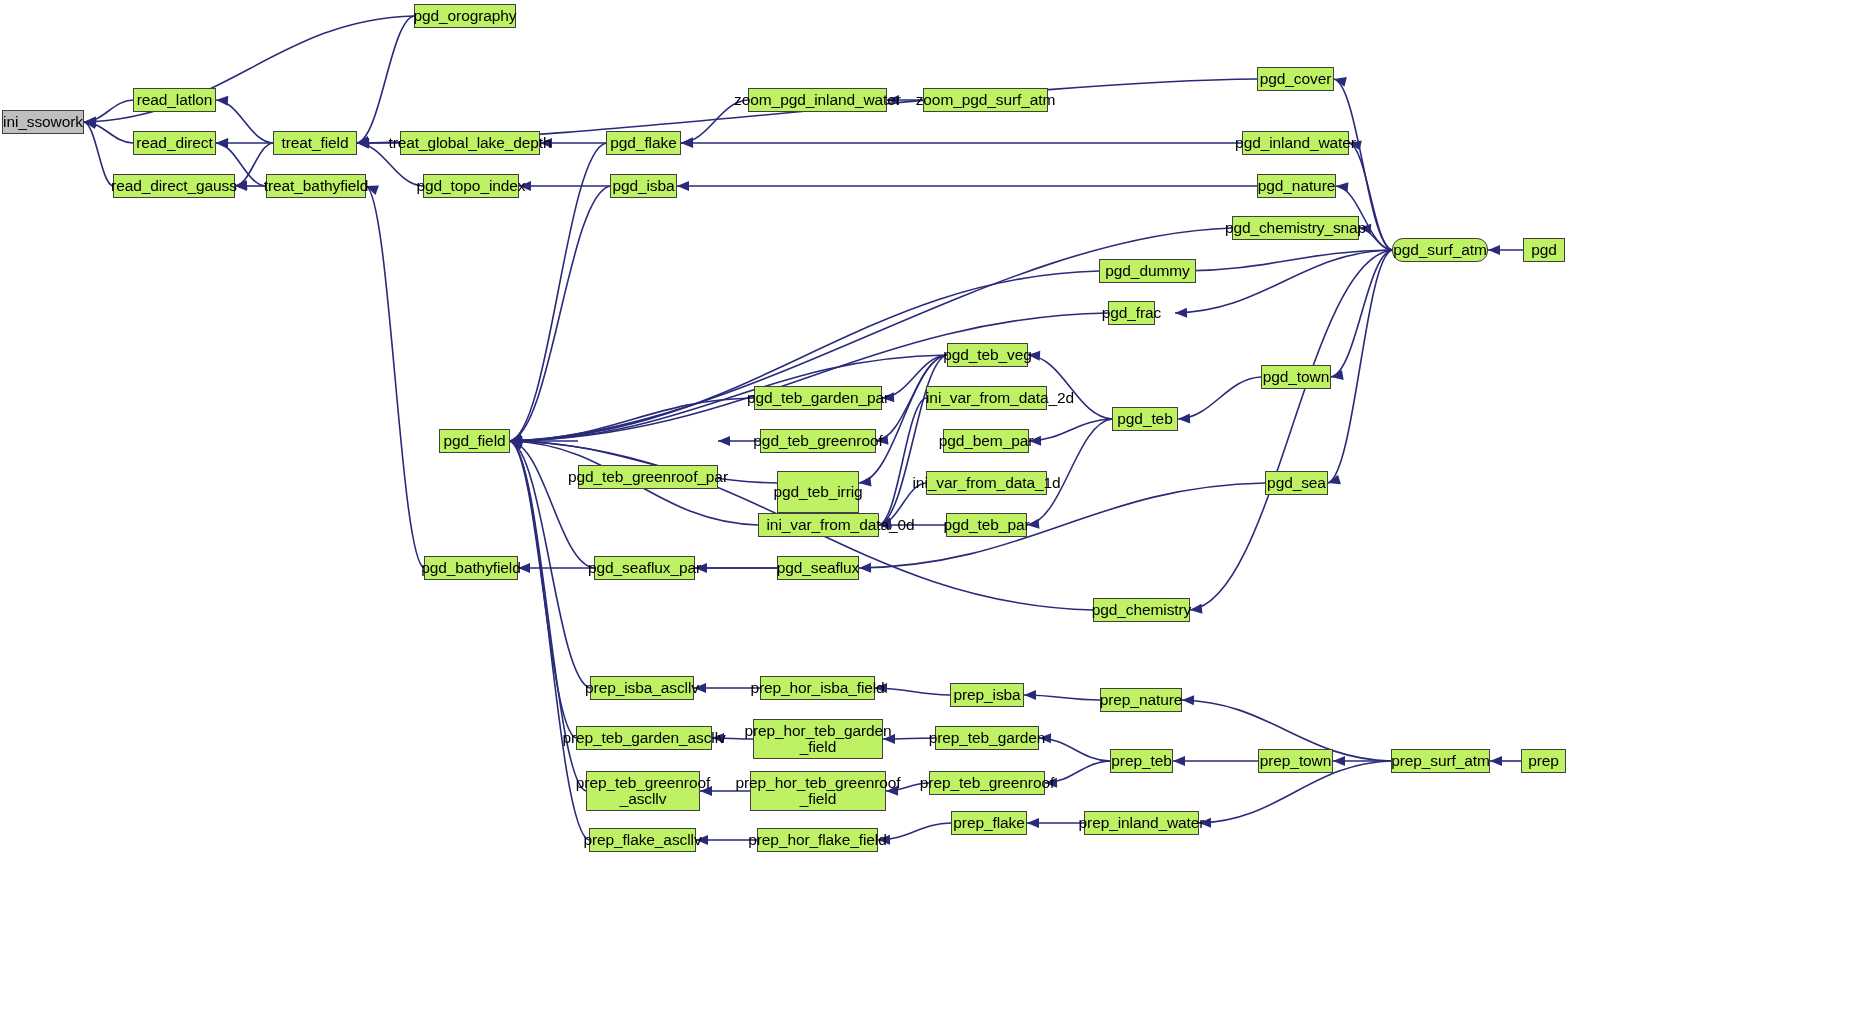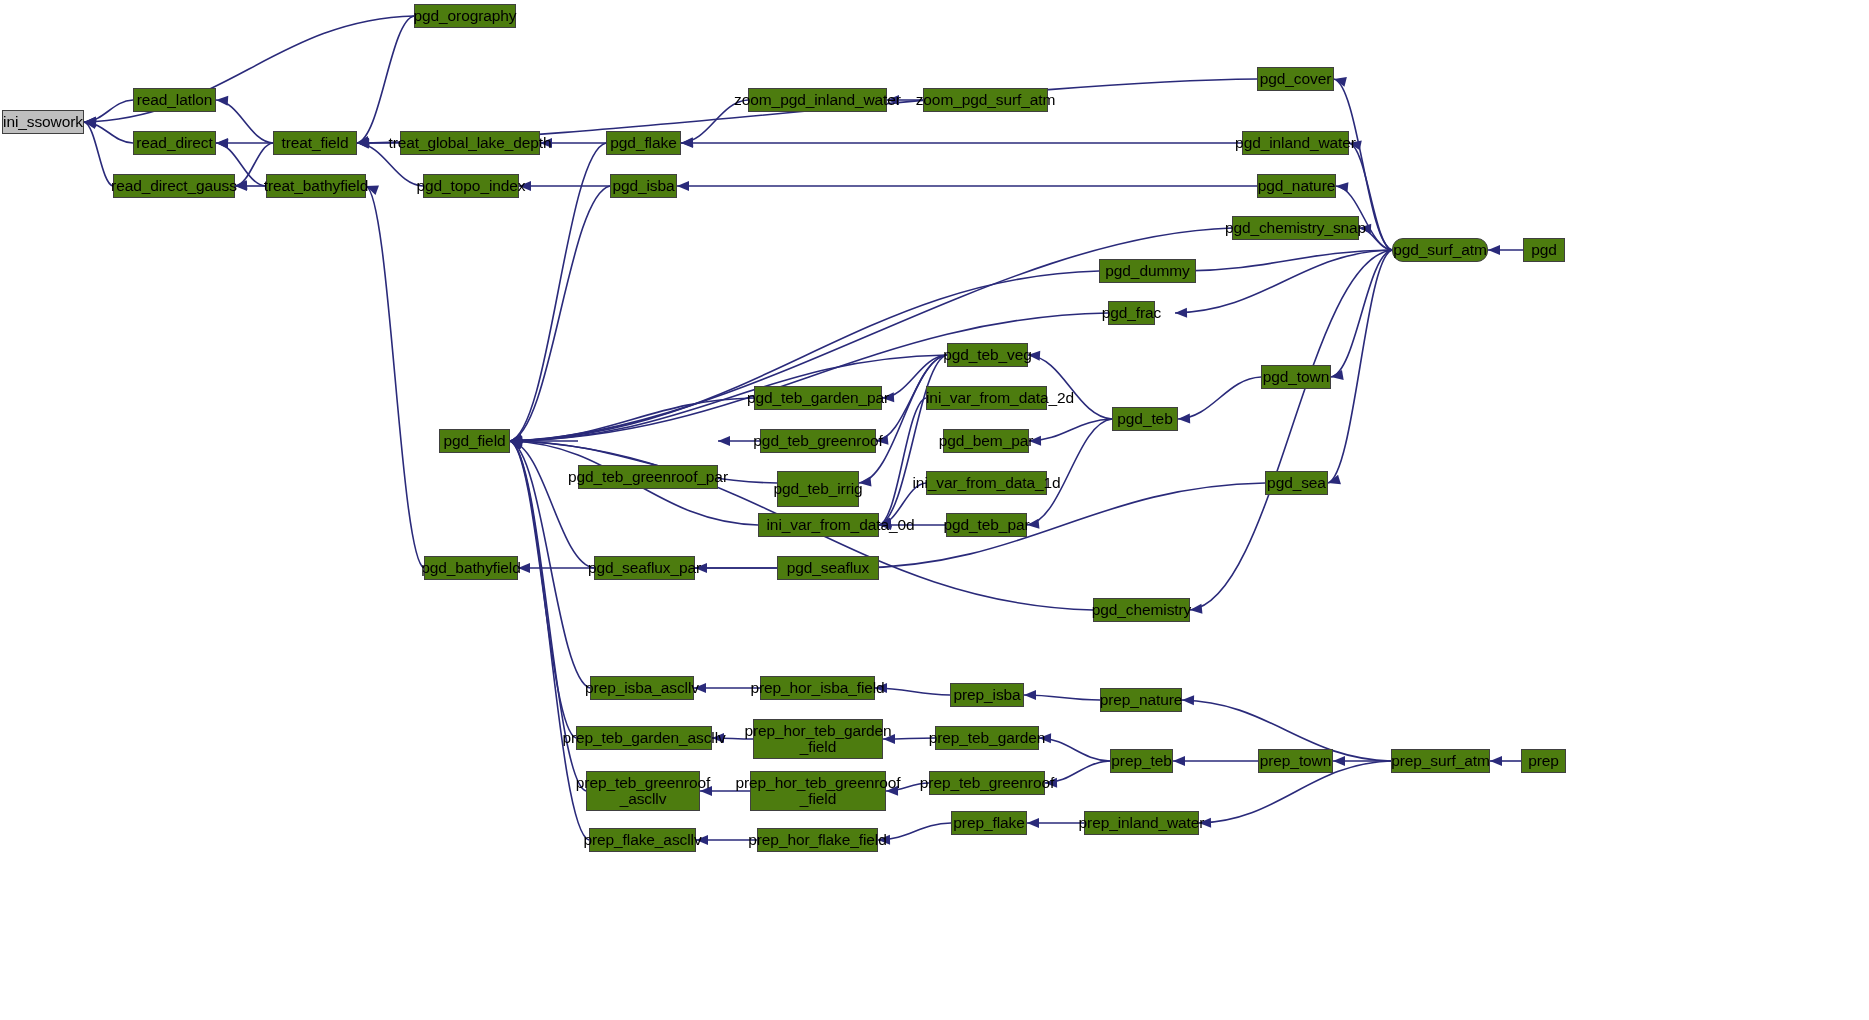--- a/index.html
+++ b/index.html
@@ -30,21 +30,21 @@
     stroke-width: 1.6px;
   }
   .arrow-head {
     fill: #2a2a7a;
     stroke: none;
   }
   .node-box {
     position: absolute;
     box-sizing: border-box;
     border: 1.3px solid #404040;
-    background: #4d7c0f;
+    background: #bef264;
     color: #000000;
     font-size: 15.5px;
     line-height: 1.05;
     display: flex;
     align-items: center;
     justify-content: center;
     text-align: center;
     white-space: pre-line;
     font-family: "Liberation Sans", sans-serif;
     letter-spacing: -0.1px;
@@ -234,33 +234,33 @@
       <div class="node-box" style="left: 1257px; top: 174px; width: 79px; height: 24px;">pgd_nature</div>
       <div class="node-box" style="left: 1232px; top: 216px; width: 127px; height: 24px;">pgd_chemistry_snap</div>
       <div class="node-box" style="left: 1099px; top: 259px; width: 97px; height: 24px;">pgd_dummy</div>
       <div class="node-box" style="left: 1108px; top: 301px; width: 47px; height: 24px;">pgd_frac</div>
       <div class="node-box" style="left: 1392px; top: 238px; width: 96px; height: 24px; border-radius: 11px;">pgd_surf_atm</div>
       <div class="node-box" style="left: 1523px; top: 238px; width: 42px; height: 24px;">pgd</div>
       <div class="node-box" style="left: 439px; top: 429px; width: 71px; height: 24px;">pgd_field</div>
       <div class="node-box" style="left: 754px; top: 386px; width: 128px; height: 24px;">pgd_teb_garden_par</div>
       <div class="node-box" style="left: 578px; top: 429px; width: 140px; height: 24px; margin-top: 36px;">pgd_teb_greenroof_par</div>
       <div class="node-box" style="left: 760px; top: 429px; width: 116px; height: 24px;">pgd_teb_greenroof</div>
-      <div class="node-box" style="left: 777px; top: 471px; width: 82px; height: 36px;">pgd_teb_irrig</div>
+      <div class="node-box" style="left: 777px; top: 471px; width: 82px; height: 42px;">pgd_teb_irrig</div>
       <div class="node-box" style="left: 758px; top: 513px; width: 121px; height: 24px; padding-left: 44px;">ini_var_from_data_0d</div>
       <div class="node-box" style="left: 947px; top: 343px; width: 81px; height: 24px;">pgd_teb_veg</div>
       <div class="node-box" style="left: 926px; top: 386px; width: 121px; height: 24px; padding-left: 27px;">ini_var_from_data_2d</div>
       <div class="node-box" style="left: 943px; top: 429px; width: 86px; height: 24px;">pgd_bem_par</div>
       <div class="node-box" style="left: 926px; top: 471px; width: 121px; height: 24px;">ini_var_from_data_1d</div>
       <div class="node-box" style="left: 946px; top: 513px; width: 81px; height: 24px;">pgd_teb_par</div>
       <div class="node-box" style="left: 1112px; top: 407px; width: 66px; height: 24px;">pgd_teb</div>
       <div class="node-box" style="left: 1261px; top: 365px; width: 70px; height: 24px;">pgd_town</div>
       <div class="node-box" style="left: 1265px; top: 471px; width: 63px; height: 24px;">pgd_sea</div>
       <div class="node-box" style="left: 424px; top: 556px; width: 94px; height: 24px;">pgd_bathyfield</div>
       <div class="node-box" style="left: 594px; top: 556px; width: 101px; height: 24px;">pgd_seaflux_par</div>
-      <div class="node-box" style="left: 777px; top: 556px; width: 102px; height: 24px;">pgd_seaflux</div>
+      <div class="node-box" style="left: 777px; top: 556px; width: 82px; height: 24px;">pgd_seaflux</div>
       <div class="node-box" style="left: 1093px; top: 598px; width: 97px; height: 24px;">pgd_chemistry</div>
       <div class="node-box" style="left: 590px; top: 676px; width: 104px; height: 24px;">prep_isba_ascllv</div>
       <div class="node-box" style="left: 760px; top: 676px; width: 115px; height: 24px;">prep_hor_isba_field</div>
       <div class="node-box" style="left: 950px; top: 683px; width: 74px; height: 24px;">prep_isba</div>
       <div class="node-box" style="left: 1100px; top: 688px; width: 82px; height: 24px;">prep_nature</div>
       <div class="node-box" style="left: 576px; top: 726px; width: 136px; height: 24px;">prep_teb_garden_ascllv</div>
       <div class="node-box" style="left: 753px; top: 719px; width: 130px; height: 40px;">prep_hor_teb_garden
 _field</div>
       <div class="node-box" style="left: 935px; top: 726px; width: 104px; height: 24px;">prep_teb_garden</div>
       <div class="node-box" style="left: 1110px; top: 749px; width: 63px; height: 24px;">prep_teb</div>

